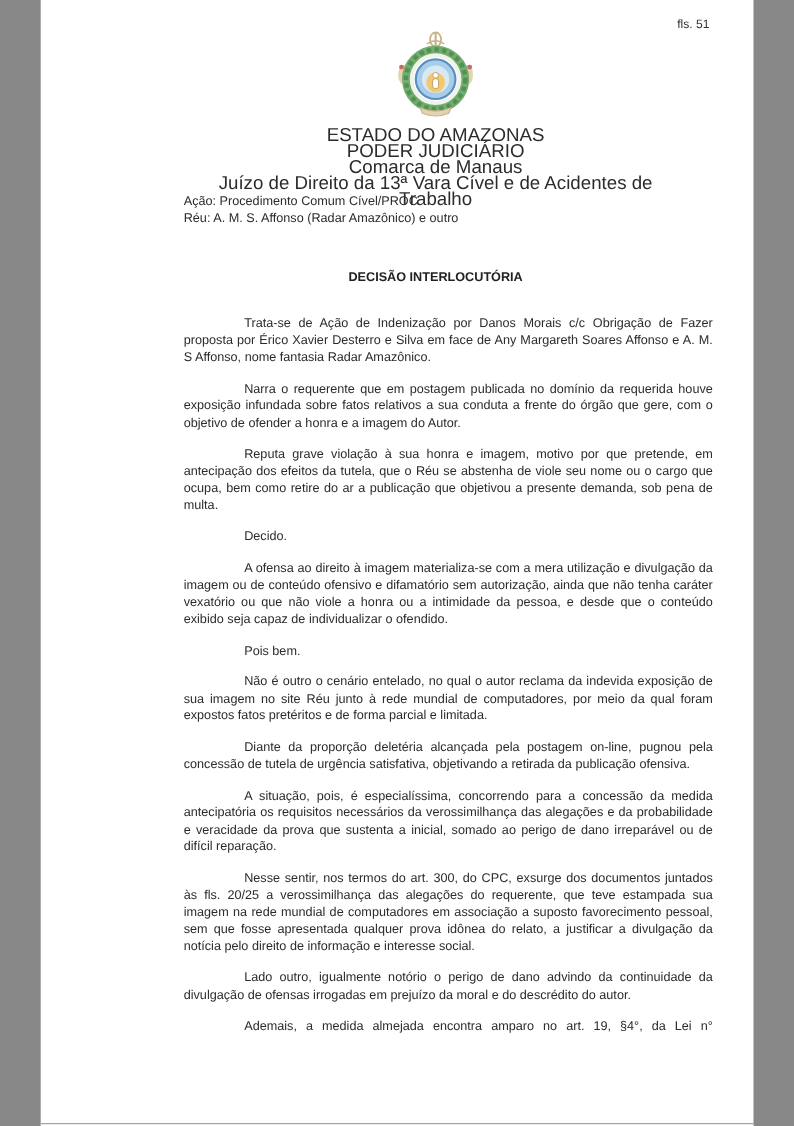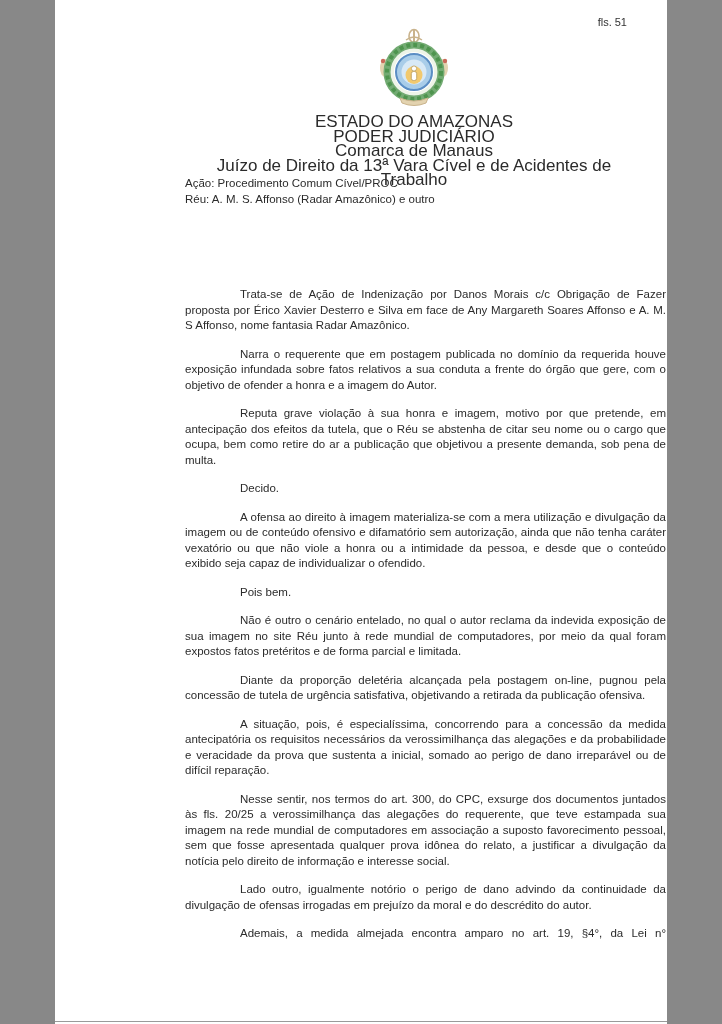--- a/index.html
+++ b/index.html
@@ -4,20 +4,21 @@
 <style>
   html,body{margin:0;padding:0;background:#888;}
   .page{
     position:relative;
     width:612px;height:1024px;
     background:#ffffff;
     font-family:"Liberation Sans","DejaVu Sans",sans-serif;
     color:#2b2b2b;
     overflow:hidden;
     margin:0 auto;
+    padding-left:36px;
   }
   .folio{
     position:absolute;top:16px;right:40px;
     font-size:11px;color:#333;
   }
   .header-block{
     position:absolute;top:28px;left:128px;width:462px;
     text-align:center;
   }
   .crest{display:inline-block;margin-bottom:3px;}
@@ -96,25 +97,26 @@
     <div class="header-line">PODER JUDICIÁRIO</div>
     <div class="header-line">Comarca de Manaus</div>
     <div class="header-line">Juízo de Direito da 13ª Vara Cível e de Acidentes de Trabalho</div>
   </div>
 
   <div class="case-block">
     <div class="case-line">Ação: Procedimento Comum Cível/PROC</div>
     <div class="case-line">Réu: A. M. S. Affonso (Radar Amazônico) e outro</div>
   </div>
 
+  <div class="doc-title">DECISÃO INTERLOCUTÓRIA</div>
 
   <div class="body-text">
     <p>Trata-se de Ação de Indenização por Danos Morais c/c Obrigação de Fazer proposta por Érico Xavier Desterro e Silva em face de Any Margareth Soares Affonso e A. M. S Affonso, nome fantasia Radar Amazônico.</p>
     <p>Narra o requerente que em postagem publicada no domínio da requerida houve exposição infundada sobre fatos relativos a sua conduta a frente do órgão que gere, com o objetivo de ofender a honra e a imagem do Autor.</p>
-    <p>Reputa grave violação à sua honra e imagem, motivo por que pretende, em antecipação dos efeitos da tutela, que o Réu se abstenha de citar seu nome ou o cargo que ocupa, bem como retire do ar a publicação que objetivou a presente demanda, sob pena de multa.</p>
+    <p>Reputa grave violação à sua honra e imagem, motivo por que pretende, em antecipação dos efeitos da tutela, que o Réu se abstenha de viole seu nome ou o cargo que ocupa, bem como retire do ar a publicação que objetivou a presente demanda, sob pena de multa.</p>
     <p>Decido.</p>
     <p>A ofensa ao direito à imagem materializa-se com a mera utilização e divulgação da imagem ou de conteúdo ofensivo e difamatório sem autorização, ainda que não tenha caráter vexatório ou que não viole a honra ou a intimidade da pessoa, e desde que o conteúdo exibido seja capaz de individualizar o ofendido.</p>
     <p>Pois bem.</p>
     <p>Não é outro o cenário entelado, no qual o autor reclama da indevida exposição de sua imagem no site Réu junto à rede mundial de computadores, por meio da qual foram expostos fatos pretéritos e de forma parcial e limitada.</p>
     <p>Diante da proporção deletéria alcançada pela postagem on-line, pugnou pela concessão de tutela de urgência satisfativa, objetivando a retirada da publicação ofensiva.</p>
     <p>A situação, pois, é especialíssima, concorrendo para a concessão da medida antecipatória os requisitos necessários da verossimilhança das alegações e da probabilidade e veracidade da prova que sustenta a inicial, somado ao perigo de dano irreparável ou de difícil reparação.</p>
     <p>Nesse sentir, nos termos do art. 300, do CPC, exsurge dos documentos juntados às fls. 20/25 a verossimilhança das alegações do requerente, que teve estampada sua imagem na rede mundial de computadores em associação a suposto favorecimento pessoal, sem que fosse apresentada qualquer prova idônea do relato, a justificar a divulgação da notícia pelo direito de informação e interesse social.</p>
     <p>Lado outro, igualmente notório o perigo de dano advindo da continuidade da divulgação de ofensas irrogadas em prejuízo da moral e do descrédito do autor.</p>
     <p class="continued">Ademais, a medida almejada encontra amparo no art. 19, §4°, da Lei n°</p>
   </div>

